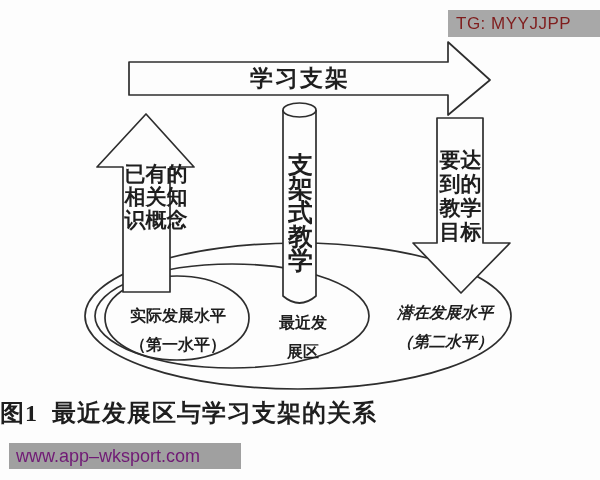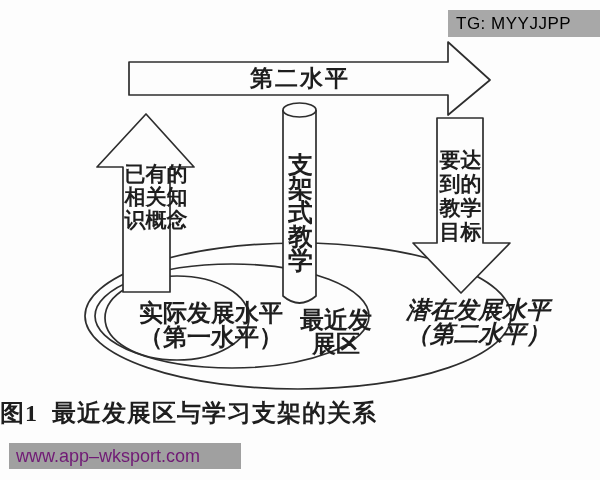--- a/index.html
+++ b/index.html
@@ -6,21 +6,21 @@
   .stage{
     position:relative;width:600px;height:480px;overflow:hidden;
     background:#fdfdfd;
     font-family:"Liberation Serif","DejaVu Serif",serif;
     color:#1e1e1e;
   }
   .stage svg{position:absolute;left:0;top:0;}
   .txt{position:absolute;font-weight:bold;line-height:1;}
   .tg-badge{
     position:absolute;left:448px;top:10px;width:152px;height:27px;
-    background:#a8a8a8;color:#000000;
+    background:#a8a8a8;color:#7f1d1d;
     font-family:"Liberation Sans","DejaVu Sans",sans-serif;
     font-size:17px;line-height:27px;padding-left:8px;box-sizing:border-box;
     font-weight:normal;letter-spacing:.5px;
   }
   .watermark{
     position:absolute;left:9px;top:443px;width:232px;height:26px;
     background:#a0a0a0;color:#701a75;
     font-family:"Liberation Sans","DejaVu Sans",sans-serif;
     font-size:18px;line-height:26px;padding-left:7px;box-sizing:border-box;
     font-weight:normal;
@@ -35,21 +35,21 @@
   .left-arrow-label{
     left:122px;top:163px;width:68px;font-size:21px;line-height:23px;
   }
   .cylinder-label{
     left:288px;top:153px;width:24px;font-size:25px;line-height:24px;
   }
   .right-arrow-label{
     left:437px;top:148px;width:47px;font-size:21px;line-height:24px;text-align:center;
   }
   .ellipse-label{
-    white-space:pre-line;text-align:center;font-size:24px;line-height:24px;margin-left:33px;
+    white-space:pre-line;text-align:center;font-size:16px;line-height:29px;
   }
   .inner-ellipse-label{left:105px;top:301px;width:146px;}
   .middle-ellipse-label{left:265px;top:308px;width:76px;text-align:center;}
   .outer-ellipse-label{left:371px;top:298px;width:148px;font-style:italic;}
   .figure-caption{
     left:0;top:401px;width:586px;text-align:left;
     font-size:24px;white-space:pre;letter-spacing:1px;
   }
 </style>
 </head>
@@ -70,21 +70,21 @@
       <path fill="#fdfdfd" d="M146,114 L194,167 L170,167 L170,292 L123,292 L123,167 L97,167 Z"></path>
 
       <path fill="#fdfdfd" d="M437,118 L483,118 L483,243 L510,243 L461,293 L413,243 L437,243 Z"></path>
 
       <path fill="#fdfdfd" d="M129,62 L448,62 L448,42 L490,80 L448,115 L448,95 L129,95 Z"></path>
     </g>
   </svg>
 
   <div class="tg-badge">TG: MYYJJPP</div>
 
-  <div class="txt top-arrow-label">第二水平</div>
+  <div class="txt top-arrow-label">学习支架</div>
 
   <div class="txt vcol left-arrow-label">已有的相关知识概念</div>
 
   <div class="txt vcol cylinder-label">支架式教学</div>
 
   <div class="txt vcol right-arrow-label">要达到的教学目标</div>
 
   <div class="txt ellipse-label inner-ellipse-label">实际发展水平
 （第一水平）</div>
 

